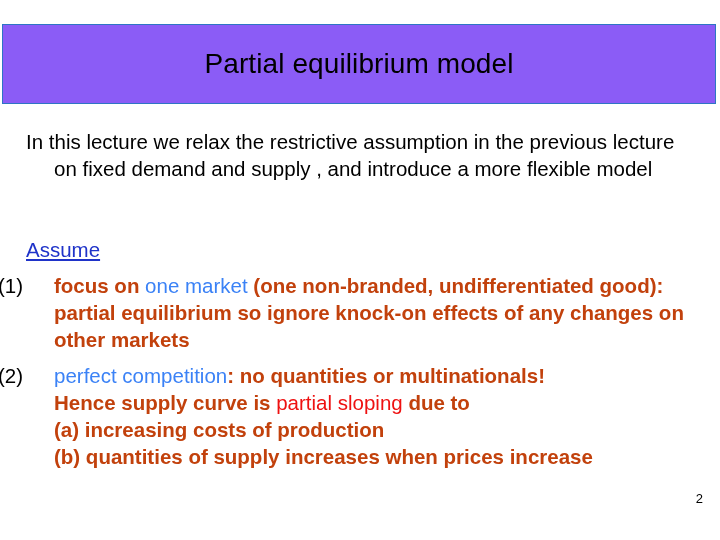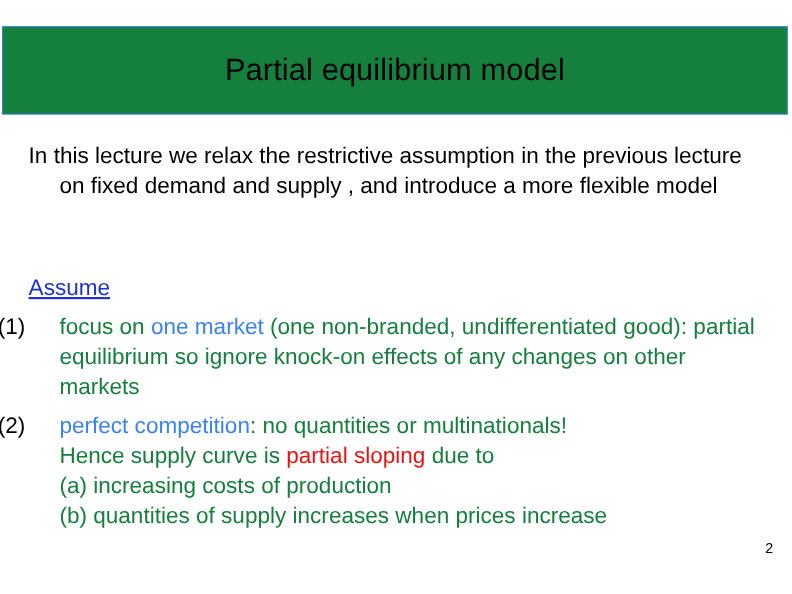--- a/index.html
+++ b/index.html
@@ -22,21 +22,21 @@
     background: #ffffff;
   }
 
   
   .title-box {
     position: absolute;
     left: 2px;
     top: 24px;
     width: 714px;
     height: 80px;
-    background: #15803d;
+    background: #8b5cf6;
     border: 1.5px solid #2e75c4;
     box-sizing: border-box;
     display: flex;
     align-items: center;
     justify-content: center;
   }
   .title-text {
     font-size: 28px;
     font-weight: normal;
     color: #000000;
@@ -58,39 +58,39 @@
     line-height: 27px;
     margin: 0;
     padding: 0;
     text-align: left;
   }
   .hang {
     padding-left: 28px;
     text-indent: -28px;
   }
   .para-intro {
-    margin-bottom: 12px;
+    margin-bottom: 0;
   }
   .spacer-1 { height: 54px; }
   .assume {
     color: #1f33c9;
     font-size: 20.5px;
     line-height: 27px;
     margin: 0;
     text-decoration: underline;
   }
   .spacer-2 { height: 9px; }
   .item {
     margin-top: 0;
   }
   .spacer-3 { height: 9px; }
 
   .blue { color: #3b82f6; }
   .red  { color: #ee1111; }
-  .black { color: #15803d; }
+  .black { color: #c2410c; font-weight: bold; }
 
   
   .lbl {
     display: inline-block;
     width: 28px;
   }
 
   
   .page-number {
     position: absolute;

